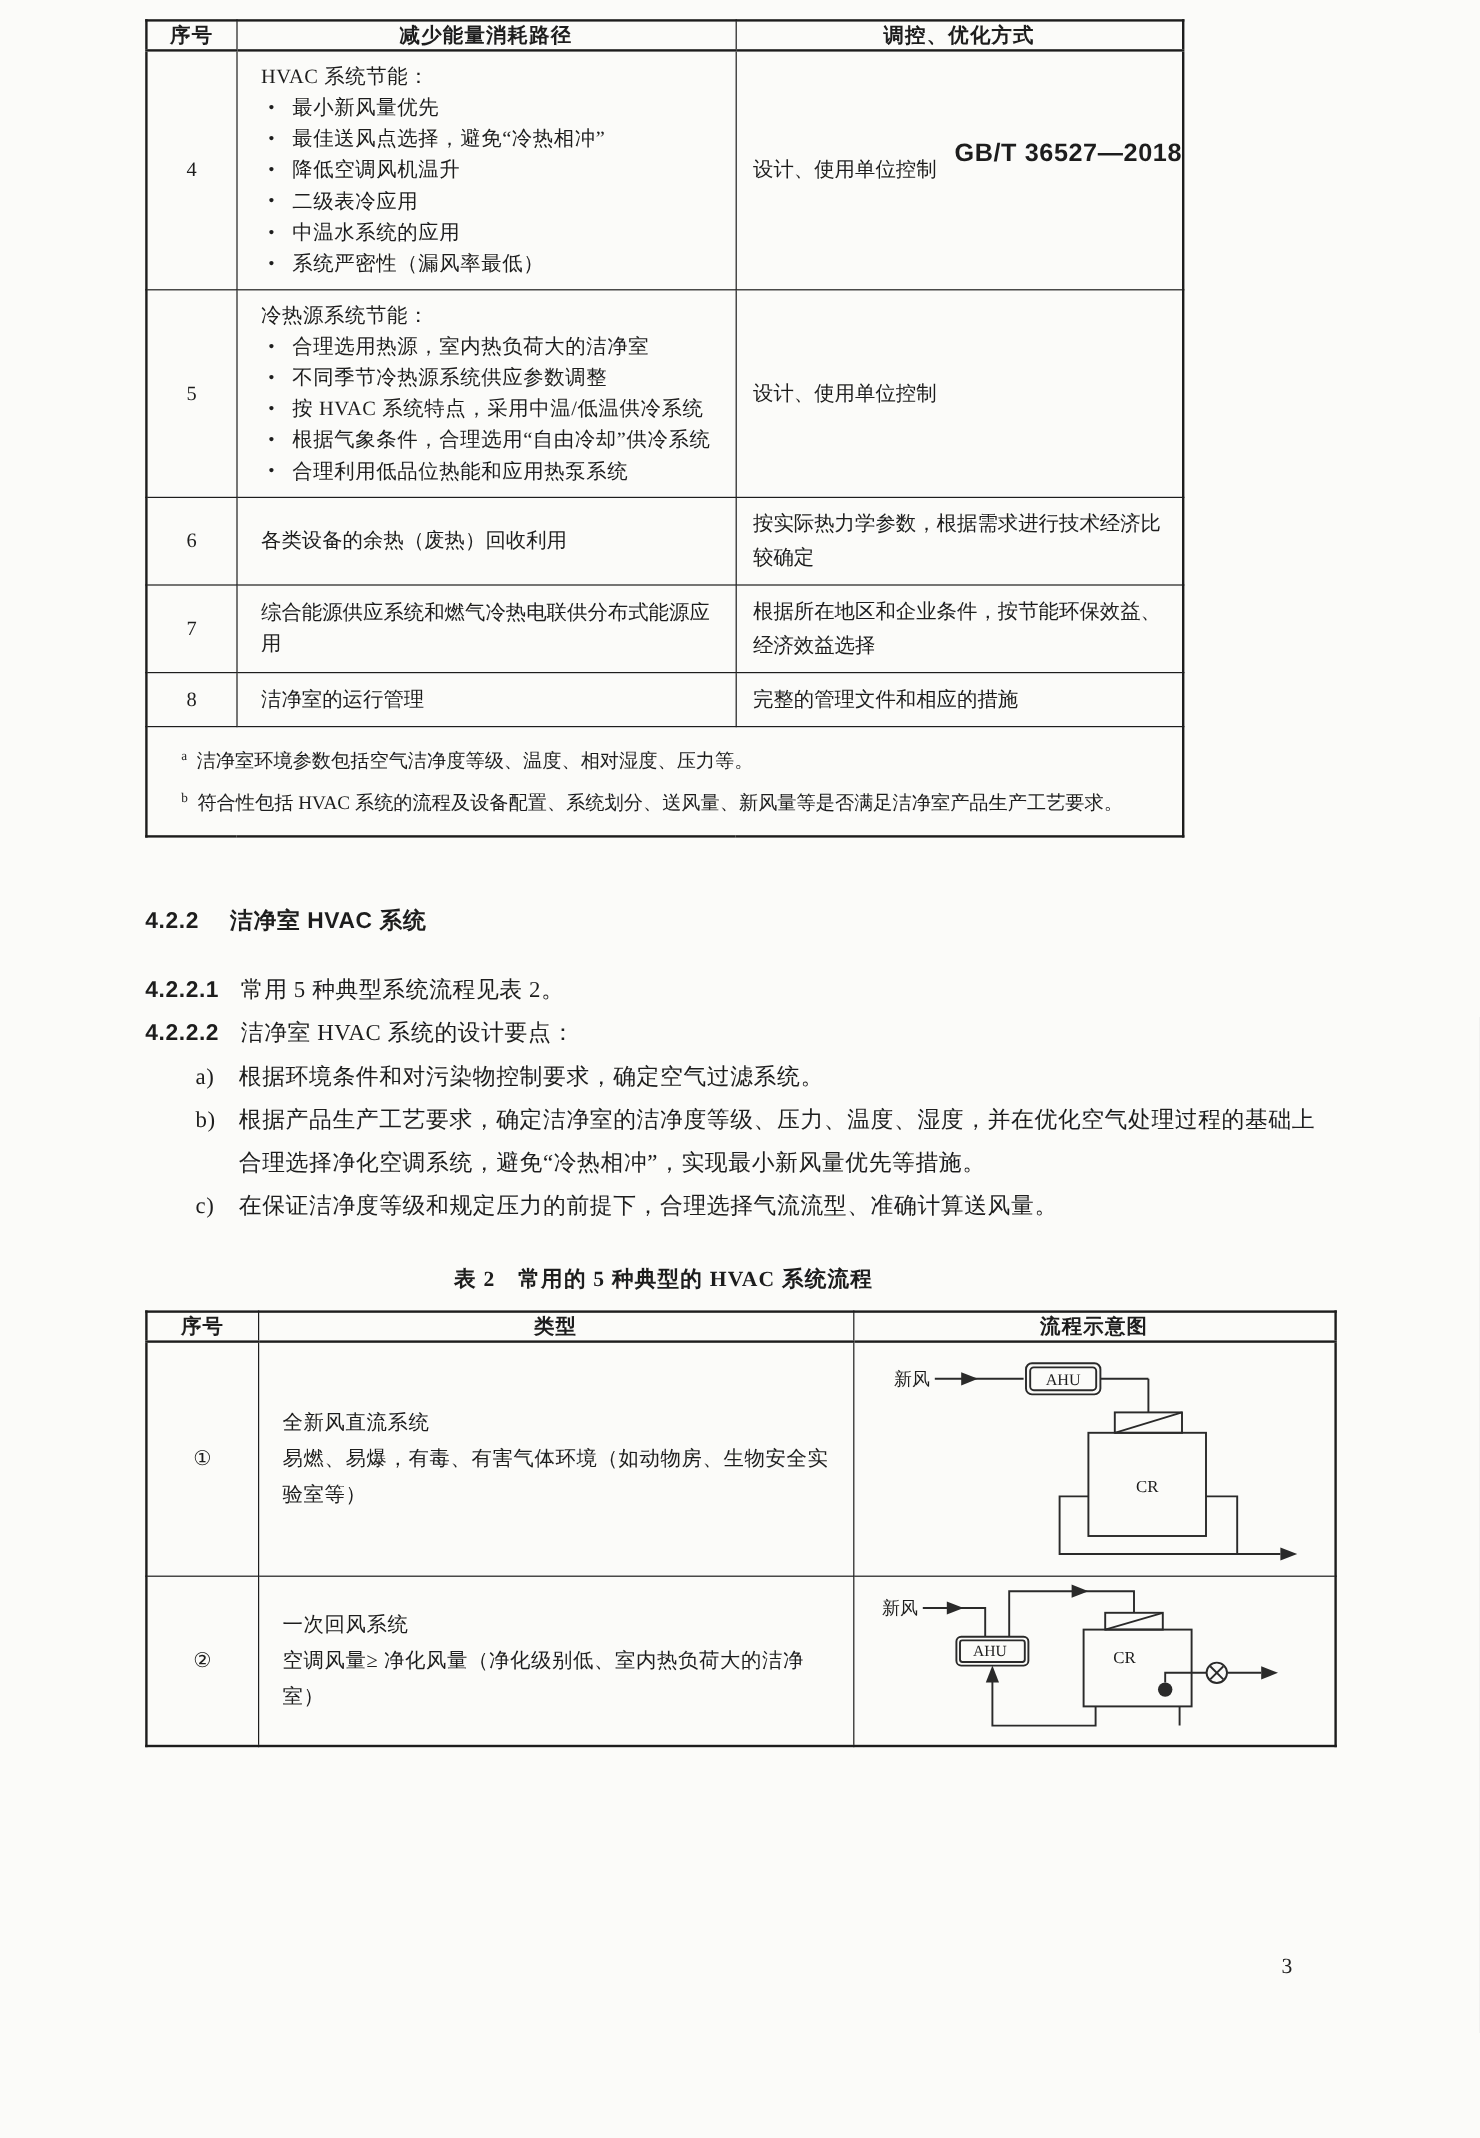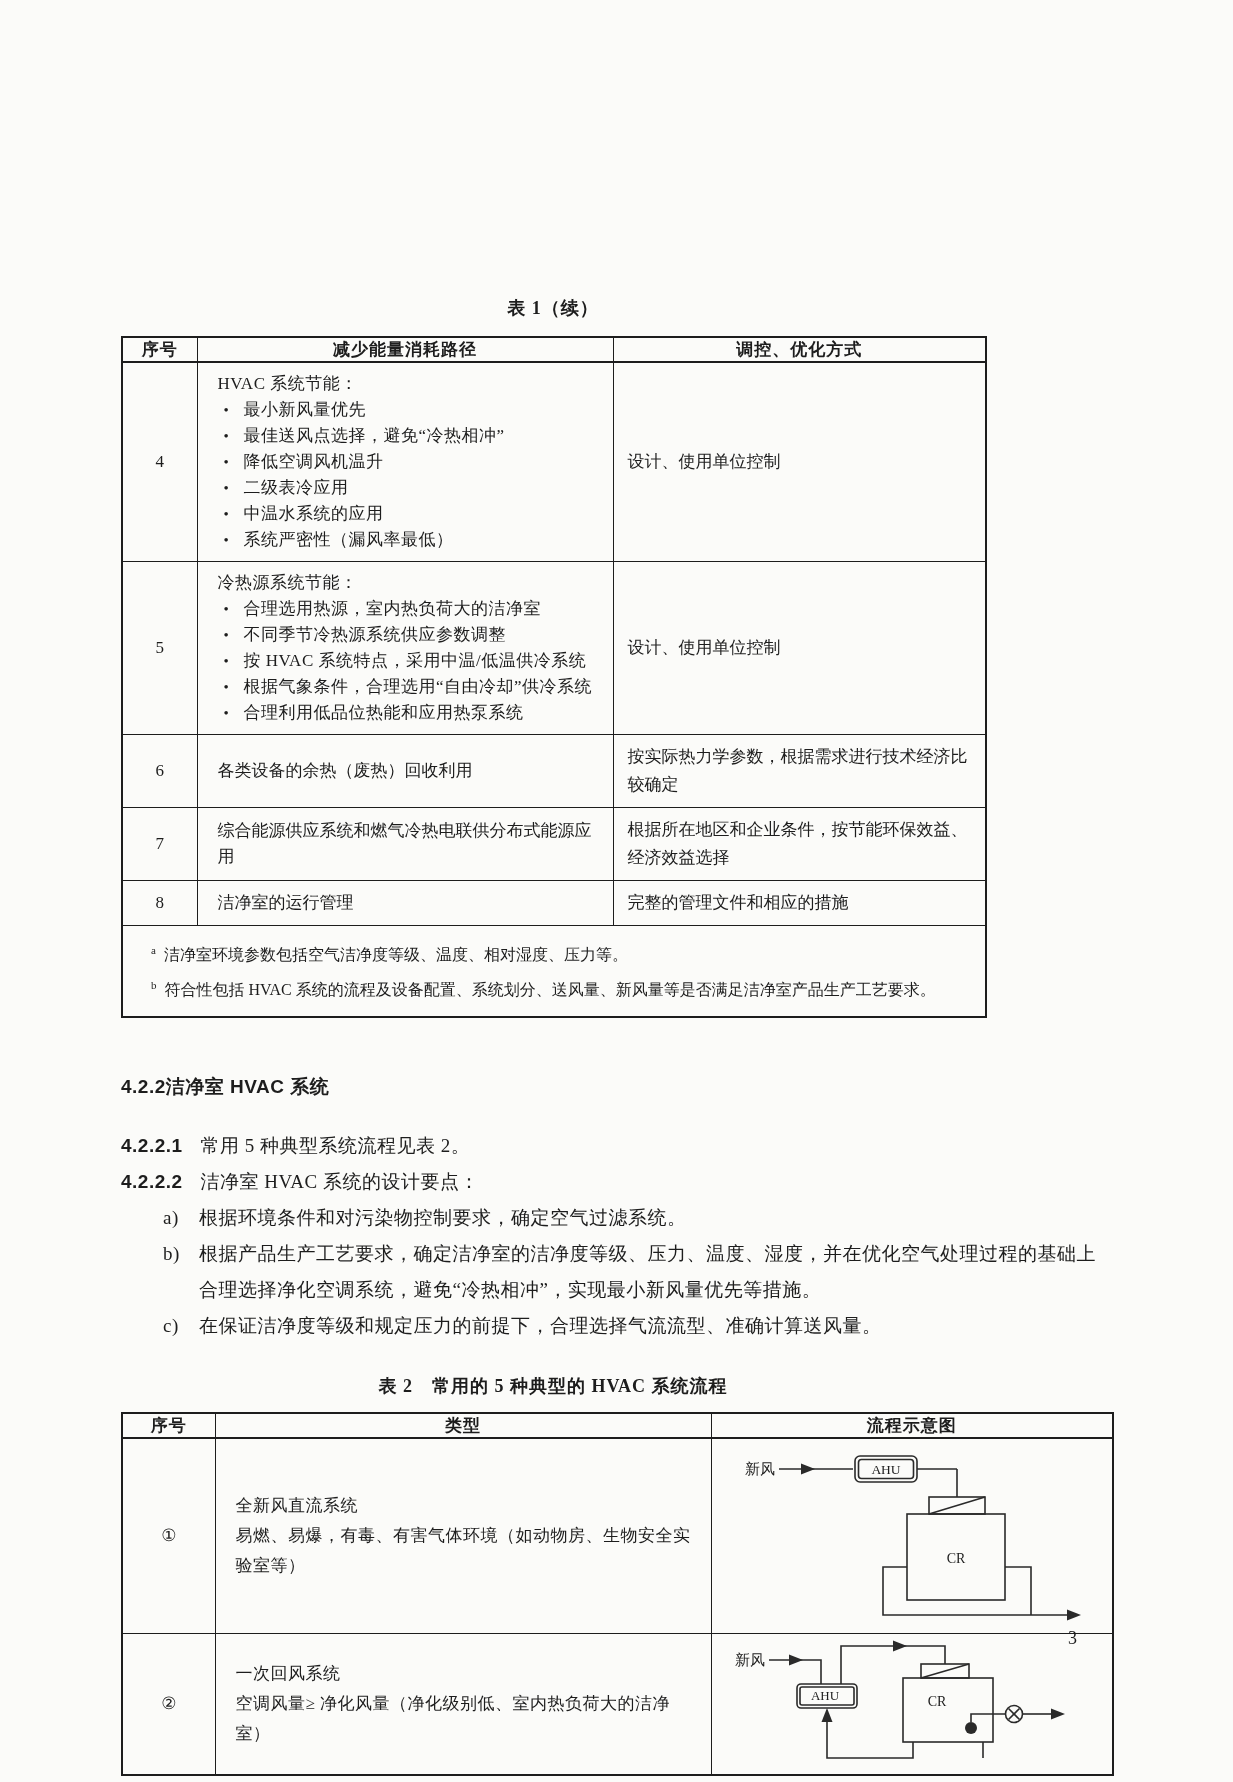--- a/index.html
+++ b/index.html
@@ -27,44 +27,44 @@
   .no-cell { text-align:center; }
   .path-cell { padding:8px 10px 8px 20px; line-height:26px; }
   .ctrl-cell { padding:8px 10px 8px 14px; line-height:28px; }
   .path-title { letter-spacing:.5px; }
   .blist li { list-style:none; position:relative; padding-left:26px; letter-spacing:.5px; }
   .blist li::before { content:"•"; position:absolute; left:6px; top:0; font-size:15px; }
   .fn-cell { padding:9px 14px 10px 28px; line-height:30px; font-size:16px; border-top:1.5px solid #1d1d1d; }
   .fn-line sup { font-size:11px; margin-right:8px; }
   .sec-h { margin-top:56px; font-weight:bold; font-size:19px; letter-spacing:.5px;
            font-family:"Liberation Sans","DejaVu Sans",sans-serif; }
-  .sec-h .num { }
+  .sec-h .num { margin-right:26px; }
   .sec-p { margin-top:28px; font-size:19px; line-height:36px; letter-spacing:.5px; }
   .sec-p + .sec-p { margin-top:0; }
   .sec-p .num { font-weight:bold; font-family:Liberation Sans, sans-serif; margin-right:18px; }
   .abc-list { font-size:19px; line-height:36px; }
   .abc-item { position:relative; padding-left:78px; letter-spacing:.5px; }
   .abc-item .marker { position:absolute; left:42px; }
   .t2-caption { margin-top:30px; width:864px; text-align:center; font-weight:bold;
                 font-size:18px; letter-spacing:1px; margin-bottom:14px; }
   .type-cell { padding:10px 12px 10px 20px; line-height:30px; letter-spacing:.5px; }
   .diagram-cell { text-align:center; padding:4px 0; }
   svg { display:block; margin:0 auto; }
   svg text { font-family:"Liberation Serif","DejaVu Serif",serif; fill:#1d1d1d; }
   .page-num { position:absolute; top:1628px; left:1068px; font-size:18px; }
 </style>
 </head>
 <body>
 
 <div class="page">
 
+  <div class="doc-code">GB/T 36527—2018</div>
 
   <div class="content">
 
-    <div class="t1-caption">表 1（续）</div>
 
     <table class="t1">
       <colgroup>
           <col style="width:75px">
           <col style="width:416px">
           <col style="width:373px">
         </colgroup>
       <thead>
         <tr>
           <th>序号</th>

